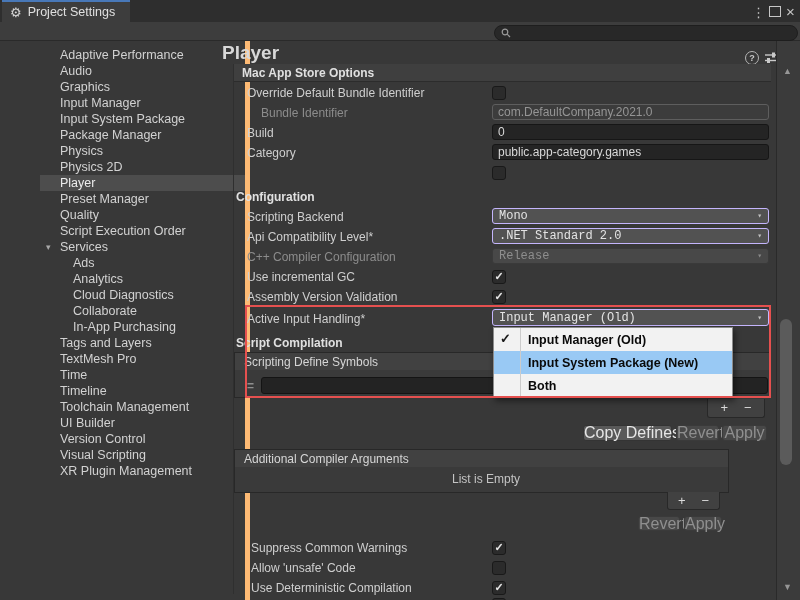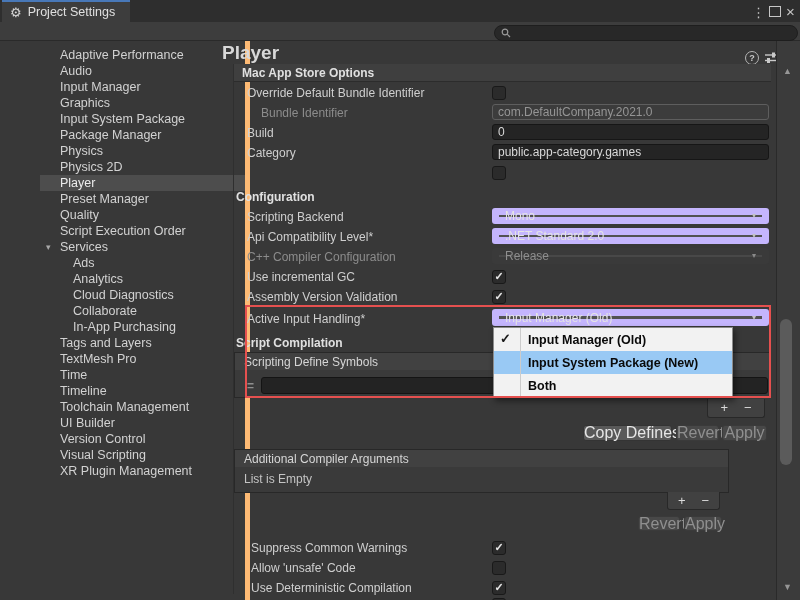--- a/index.html
+++ b/index.html
@@ -43,33 +43,33 @@
   .sechead{position:absolute;left:236px;height:15px;line-height:15px;font-weight:700;color:#e0e0e0;white-space:nowrap;}
   .bandhead{left:242px;}
   .lbl{position:absolute;left:247px;height:16px;line-height:16px;color:#cfcfcf;white-space:nowrap;}
   .lbl.ind{left:261px;}
   .lbl.dis{color:#8c8c8c;}
   .lbl.cmp{left:251px;}
   .field{position:absolute;left:492px;width:277px;height:16px;box-sizing:border-box;}
   .tf{background:#242424;border:1px solid #161616;border-radius:3px;color:#d8d8d8;
       padding:0 5px;line-height:14px;overflow:hidden;white-space:nowrap;}
   .tf.dis{background:#3c3c3c;border-color:#5e5e5e;color:#959595;}
-  .dd{background:#525252;border:7px solid #c4b5fd;border-radius:3px;color:#e4e4e4;
-      padding:0 6px;display:flex;align-items:center;justify-content:space-between;line-height:14px;}
+  .dd{background:#525252;border:1px solid #c4b5fd;border-radius:3px;color:#e4e4e4;
+      padding:0 6px;display:flex;align-items:center;justify-content:space-between;line-height:14px;font-family:Liberation Mono, monospace;}
   .dd .arr{font-size:8px;color:#c2c2c2;}
   .dd.dis{background:#484848;color:#8e8e8e;border-color:#3a3a3a;}
   .dd.dis .arr{color:#8a8a8a;}
   .checkbox{position:absolute;left:492px;width:14px;height:14px;background:#2b2b2b;
       border:1px solid #191919;border-radius:3px;box-sizing:border-box;}
   .checkbox.checked::after{content:"\2713";position:absolute;left:1.5px;top:-1px;
       color:#e4e4e4;font-size:11px;font-weight:700;}
   
   .lbox-h{position:absolute;background:#414141;border:1px solid #282828;box-sizing:border-box;
       color:#d6d6d6;padding-left:9px;white-space:nowrap;}
-  .lbox-b{position:absolute;background:#3a3a3a;border:1px solid #282828;border-top:none;box-sizing:border-box;}
+  .lbox-b{position:absolute;background:#3a3a3a;border:1px solid #282828;border-top:none;box-sizing:border-box;text-align:center;}
   .handle{position:absolute;left:247px;color:#8f8f8f;font-weight:700;}
   .definput{position:absolute;left:261px;top:377px;width:507px;height:17px;background:#232323;
       border:1px solid #141414;border-radius:3px;box-sizing:border-box;}
   .lfooter{position:absolute;background:#414141;border:1px solid #282828;border-top:none;
       border-radius:0 0 3px 3px;box-sizing:border-box;display:flex;align-items:center;
       justify-content:center;gap:16px;color:#dcdcdc;font-size:13px;}
   .lfooter span{line-height:10px;}
   .btn{position:absolute;height:16px;line-height:14px;text-align:center;border-radius:3px;
       background:#595959;border:1px solid #343434;color:#e6e6e6;font-size:16px;box-sizing:border-box;white-space:nowrap;}
   .btn.dis{background:#484848;color:#8f8f8f;border-color:#3a3a3a;}
@@ -112,22 +112,22 @@
     <svg width="10" height="10" viewBox="0 0 10 10">
       <circle cx="4" cy="4" r="2.8" fill="none" stroke="#9a9a9a" stroke-width="1.2"></circle>
       <line x1="6.2" y1="6.2" x2="9" y2="9" stroke="#9a9a9a" stroke-width="1.2"></line>
     </svg>
     <input type="text" value="" style="">
   </div>
 
   <div class="sidebar">
     <div class="side-item">Adaptive Performance</div>
     <div class="side-item">Audio</div>
+    <div class="side-item">Graphics</div>
     <div class="side-item">Input Manager</div>
-    <div class="side-item">Graphics</div>
     <div class="side-item">Input System Package</div>
     <div class="side-item">Package Manager</div>
     <div class="side-item">Physics</div>
     <div class="side-item">Physics 2D</div>
     <div class="side-item sel">Player</div>
     <div class="side-item">Preset Manager</div>
     <div class="side-item">Quality</div>
     <div class="side-item">Script Execution Order</div>
     <div class="side-item">
       <span class="fold">▾</span>

